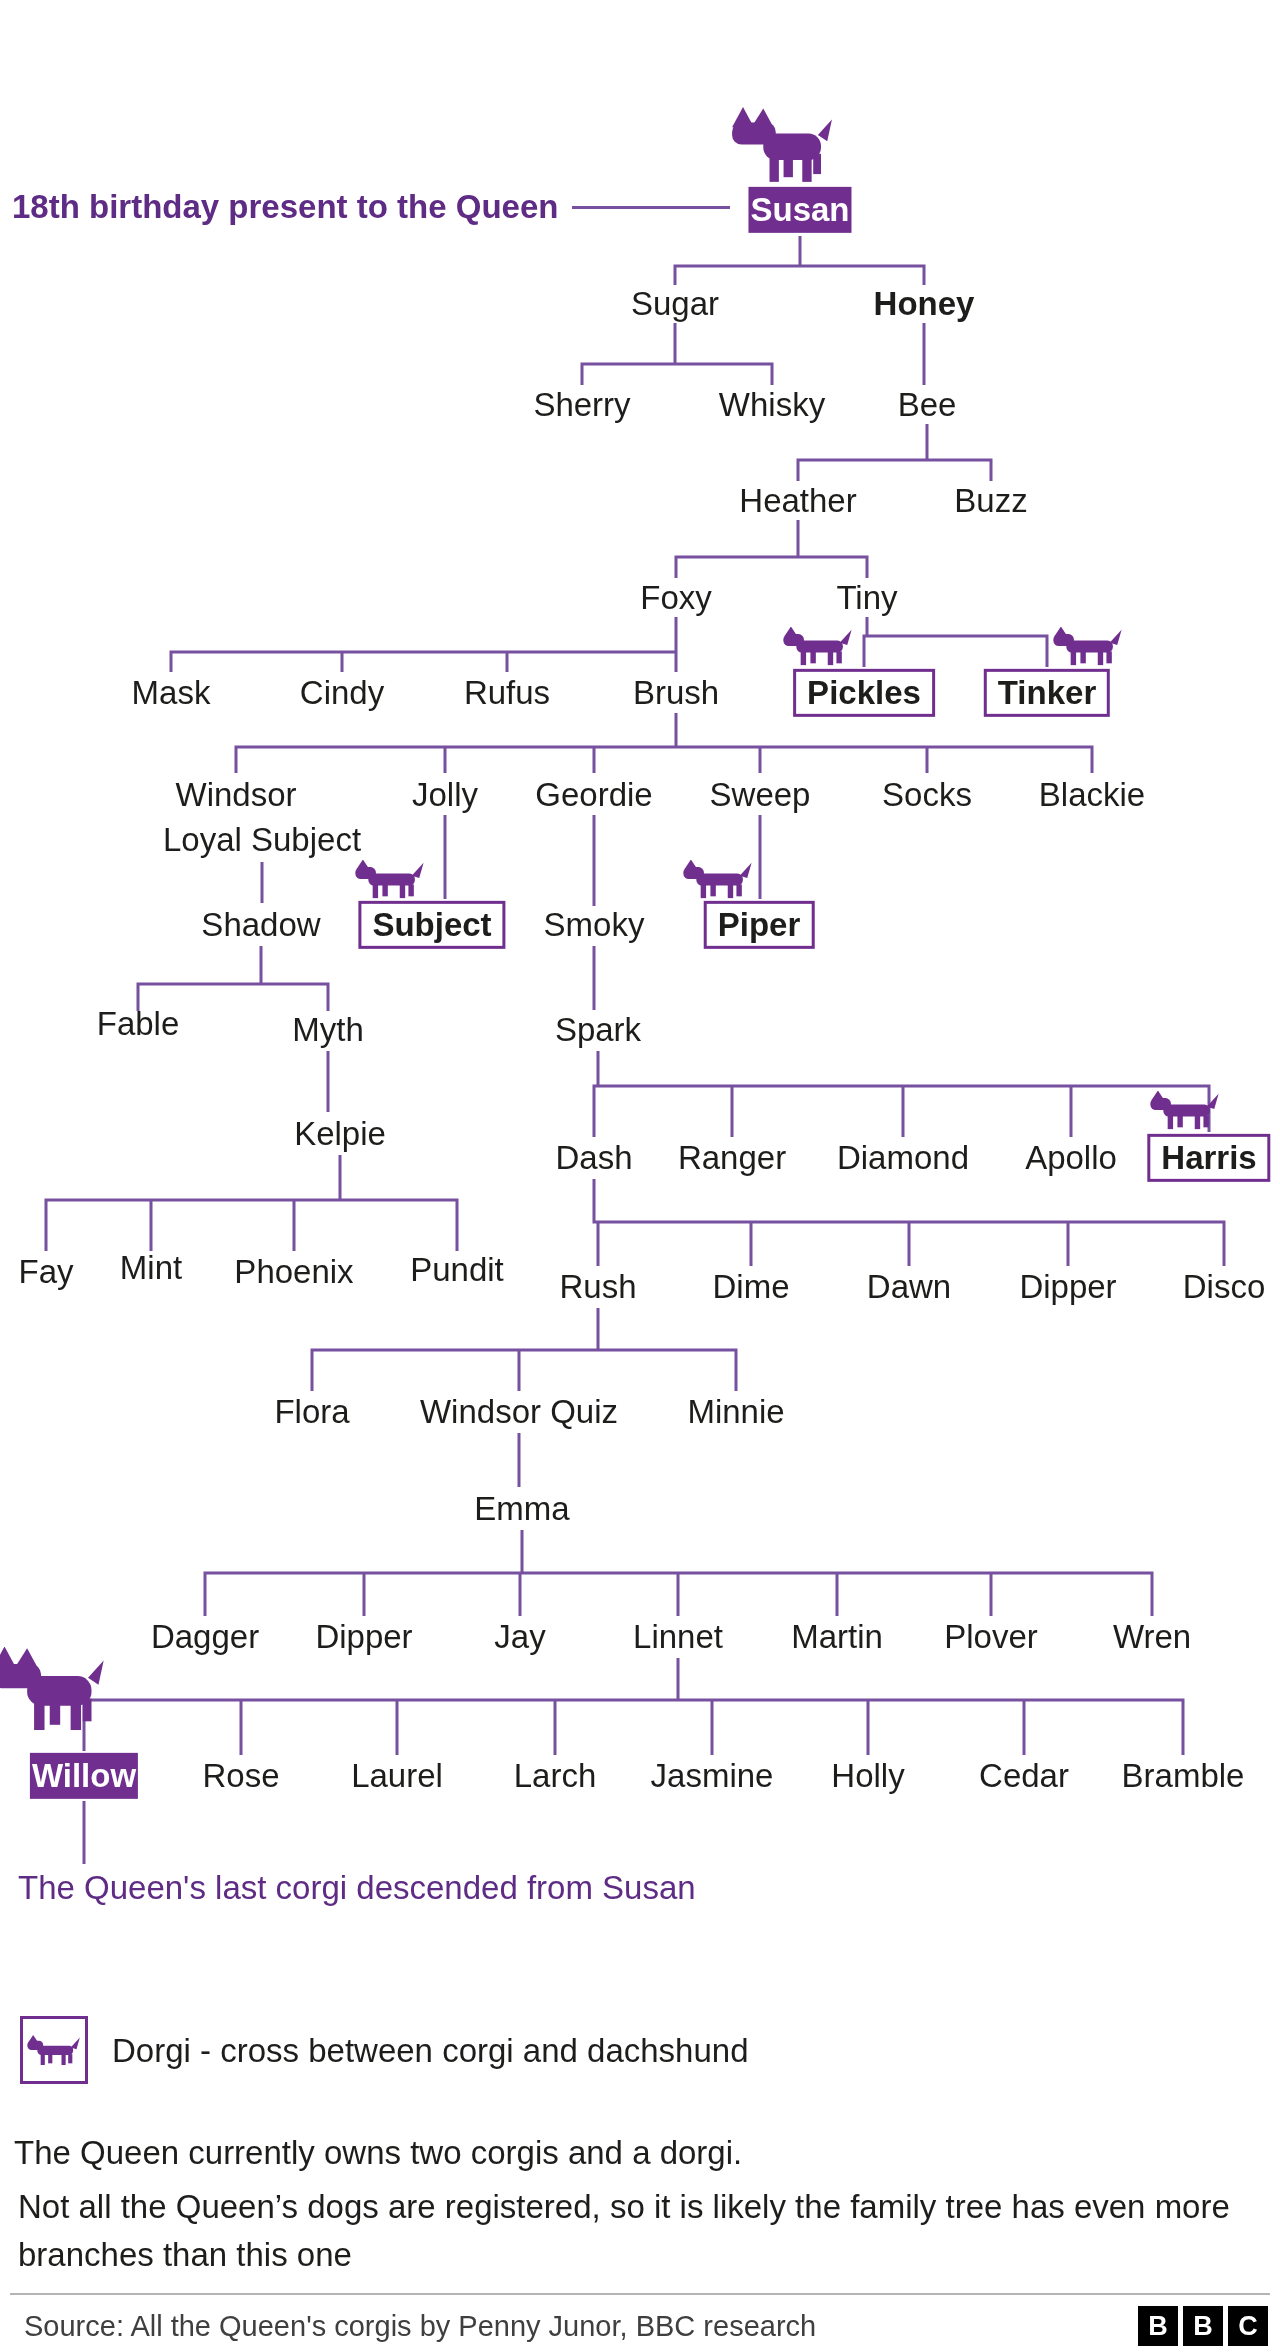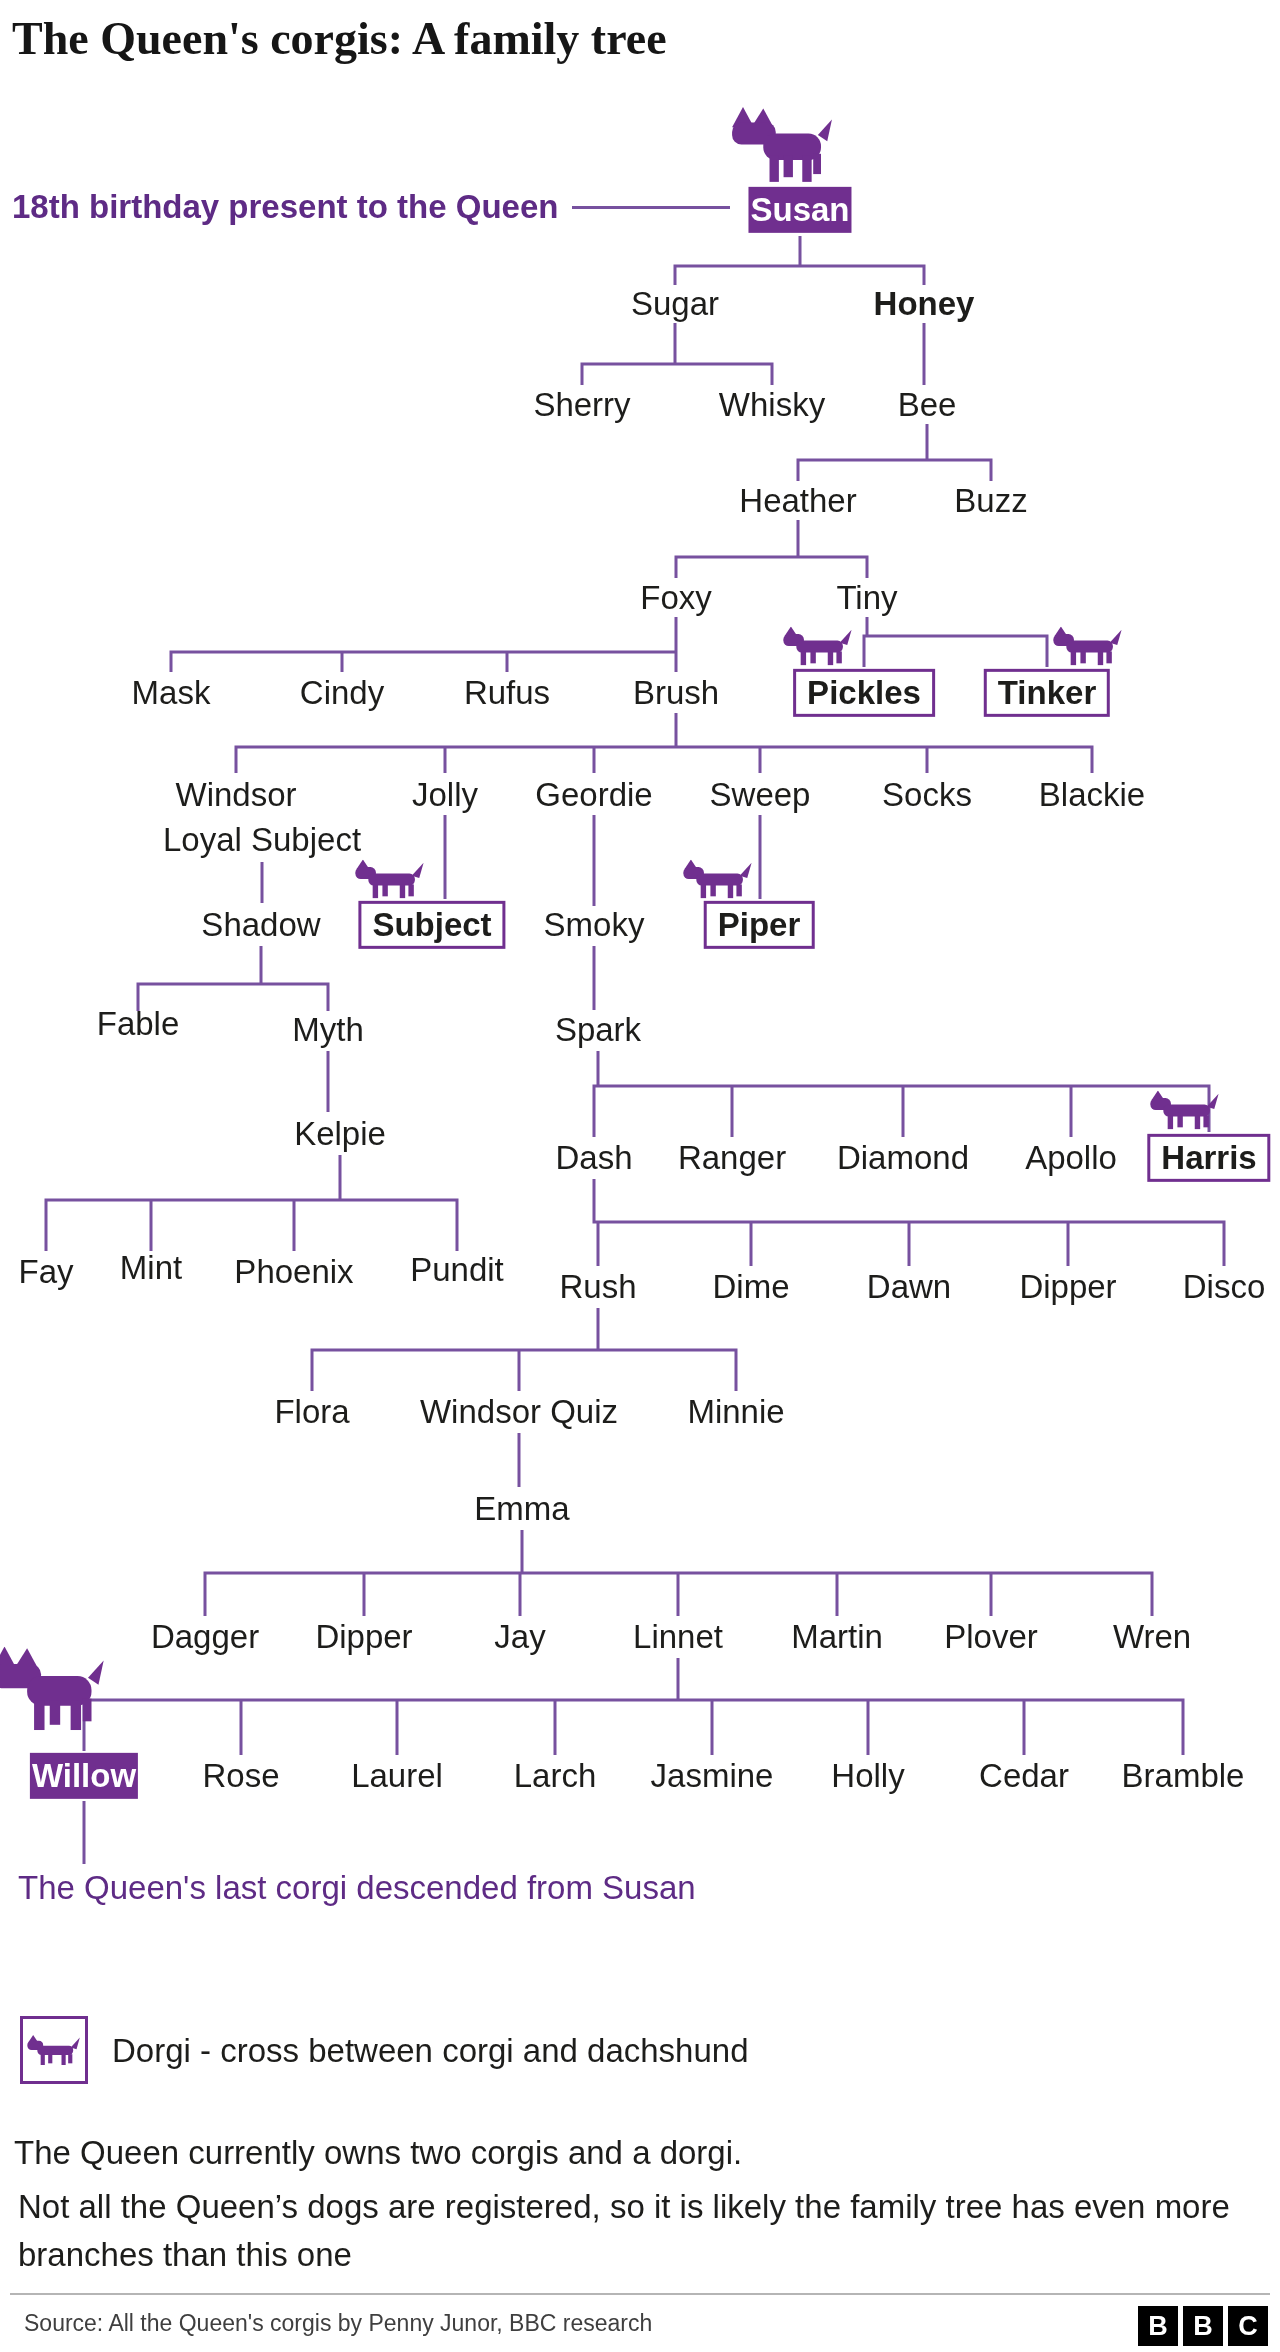--- a/index.html
+++ b/index.html
@@ -28,21 +28,21 @@
   .icon { position:absolute; transform:translate(-50%,-50%); }
   .icon svg, .legend-box svg { display:block; fill:#702f8f; }
 
   .legend-box { position:absolute; border:3px solid #702f8f; display:flex; align-items:center;
                 justify-content:center; background:#fff; }
 
   .note { position:absolute; font-size:33px; color:#1d1d1b; line-height:1.45; }
   .mid { transform:translateY(-50%); }
 
   .divider { position:absolute; height:2px; background:#b5b5b5; }
-  .source { position:absolute; font-size:23px; color:#3f3f3f; white-space:nowrap; }
+  .source { position:absolute; font-size:29px; color:#3f3f3f; white-space:nowrap; }
   .bbc { position:absolute; display:flex; gap:5px; }
   .bbc .blk { width:40px; height:40px; background:#000; color:#fff; font-weight:700;
               font-size:27px; display:flex; align-items:center; justify-content:center;
               font-family:"Liberation Sans", sans-serif; }
 </style>
 </head>
 <body>
 
 <div class="canvas">
 
@@ -65,21 +65,20 @@
         <rect x="12" y="13" width="43" height="11" rx="5"></rect>
         <rect x="16" y="23" width="5" height="13"></rect>
         <rect x="25" y="23" width="5" height="11"></rect>
         <rect x="41" y="23" width="5" height="13"></rect>
         <rect x="49" y="23" width="5" height="11"></rect>
         <polygon points="52,15 63,3 59,17"></polygon>
       </symbol>
     </defs>
   </svg>
 
-  <h1 class="title">The Queen's corgis: A family tree</h1>
 
   <svg class="connectors">
     <path d="M800 236 V266 M675 285 V266 H924 V285"></path>
     <path d="M675 323 V364 M582 385 V364 H772 V385"></path>
     <path d="M924 323 V385"></path>
     <path d="M927 424 V460 M798 481 V460 H991 V481"></path>
     <path d="M798 520 V557 M676 578 V557 H867 V578"></path>
     <path d="M676 617 V672 M171 672 V652 H676 M342 652 V672 M507 652 V672"></path>
     <path d="M867 617 V636 M864 667 V636 H1047 V667"></path>
     <path d="M676 713 V747 M236 773 V747 H1092 V773 M445 747 V773 M594 747 V773 M760 747 V773 M927 747 V773"></path>

